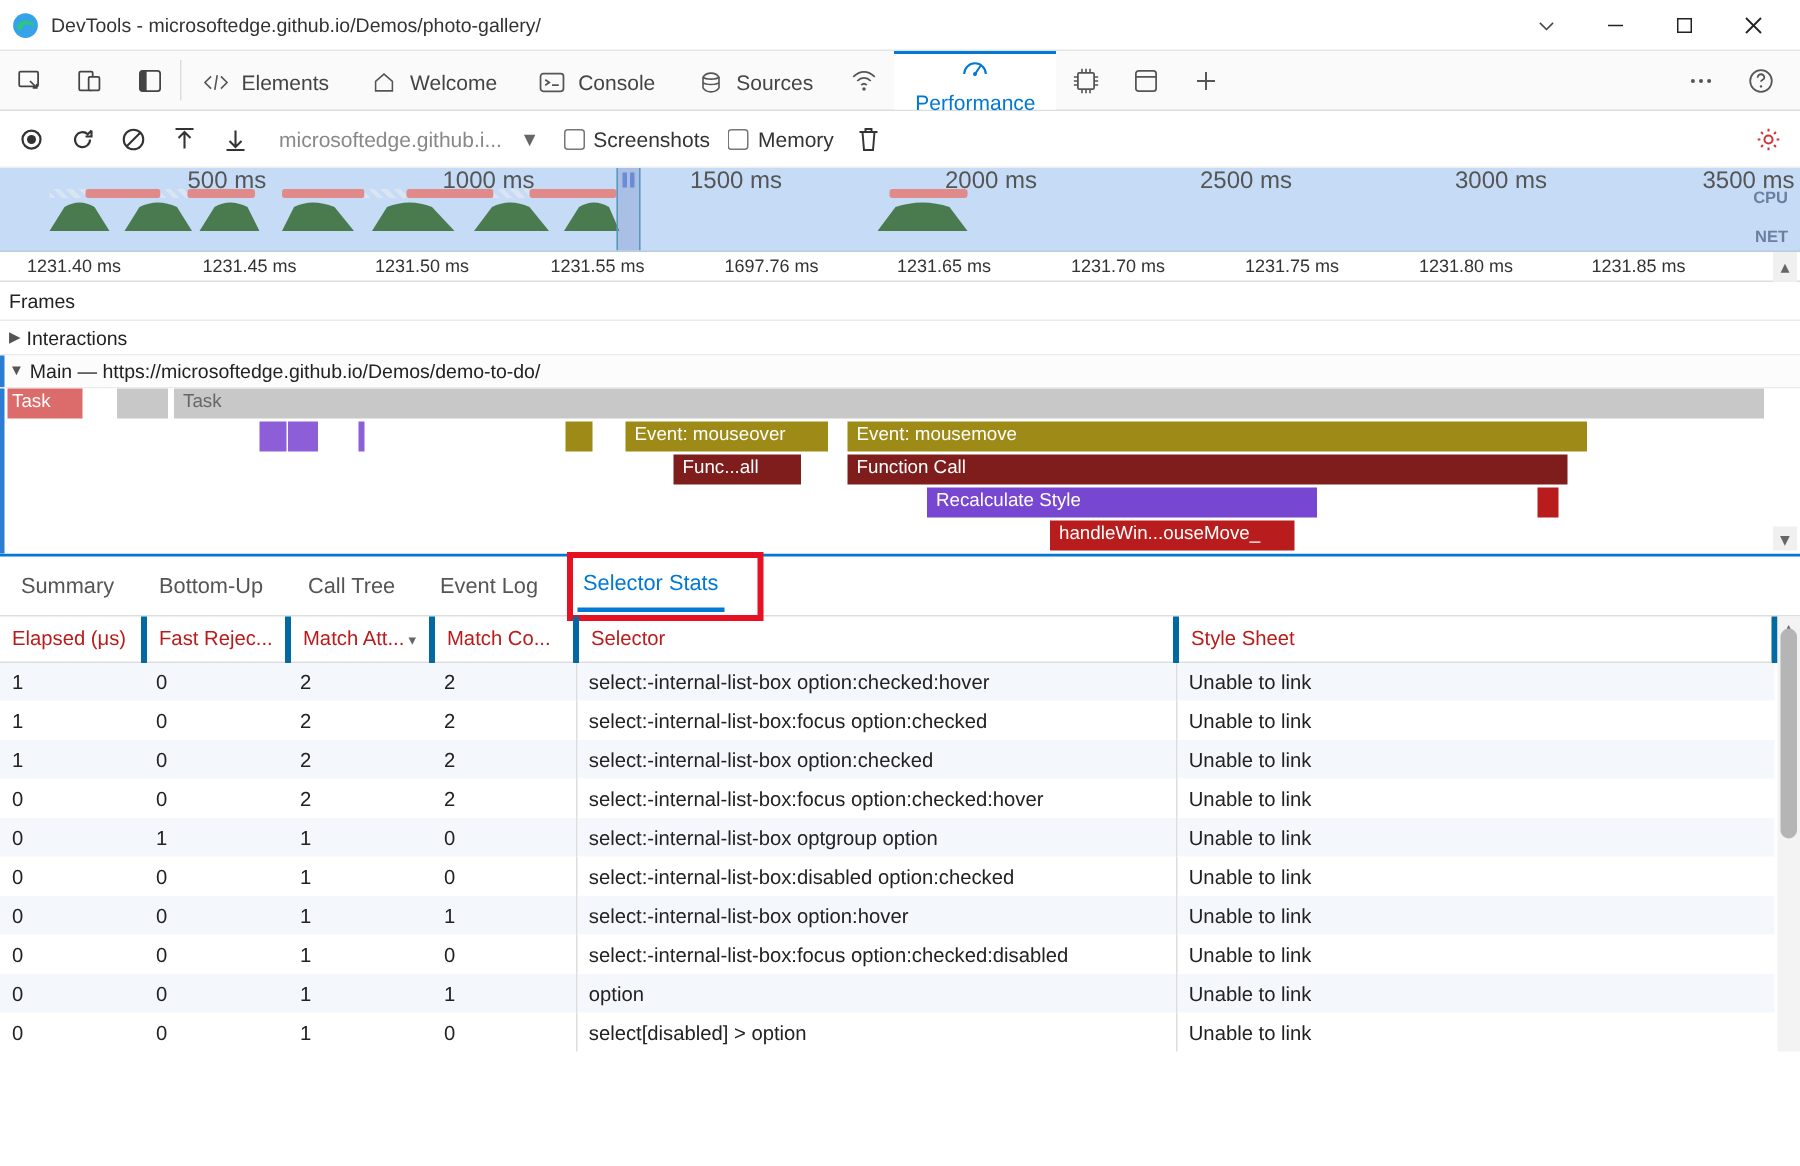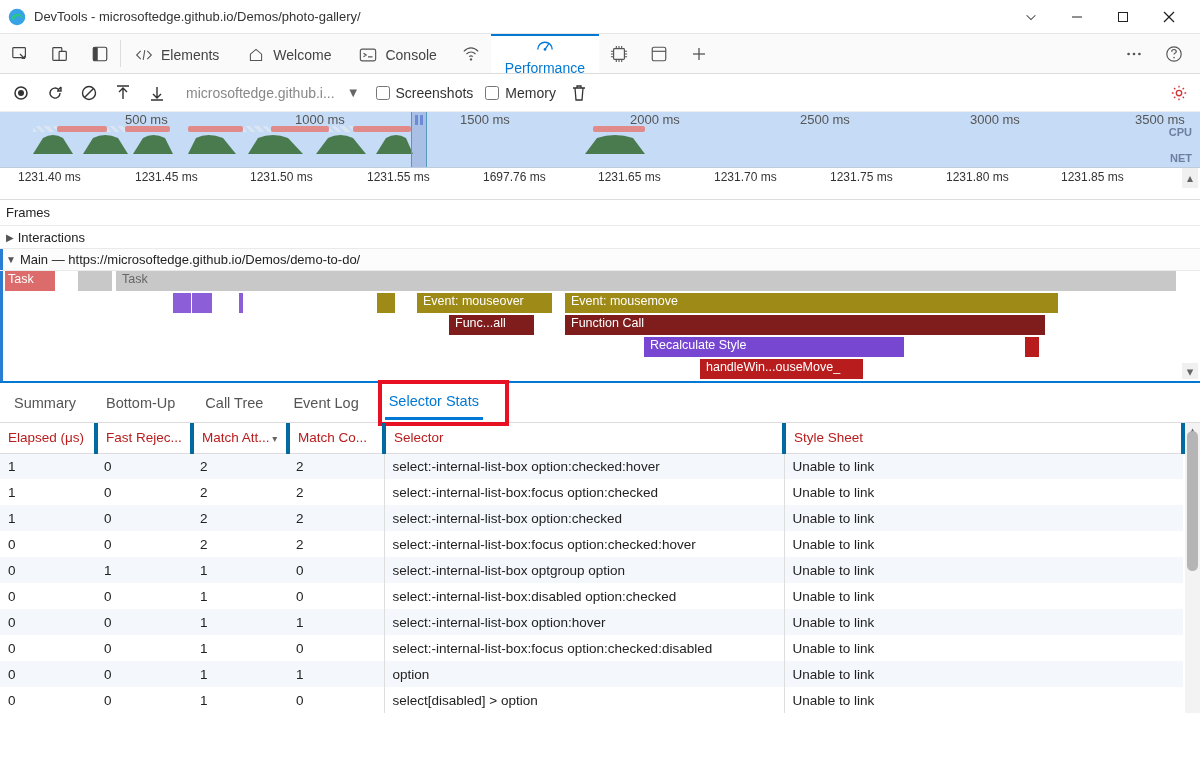--- a/index.html
+++ b/index.html
@@ -27,31 +27,31 @@
 .perfbar { height: 38px; display: flex; align-items: center; gap: 12px; padding: 0 10px; border-bottom: 1px solid #eee; }
 .perfbar .pbtn { width: 22px; height: 22px; display: flex; align-items: center; justify-content: center; color: #333; }
 .perfbar .url { color: #888; font-size: 14px; margin-left: 6px; }
 .perfbar .dropdown-caret { color: #666; margin-right: 4px; }
 .perfbar label { display: flex; align-items: center; gap: 6px; font-size: 14px; color: #333; }
 .perfbar input[type=checkbox] { width: 14px; height: 14px; }
 .perfbar .gear { margin-left: auto; color: #d13438; }
 
 
 .overview { height: 56px; background: #c5dbf6; position: relative; border-bottom: 1px solid #bcd; overflow: hidden; }
-.overview .tick { position: absolute; top: 0; font-size: 13px; color: #555; }
+.overview .tick { position: absolute; top: 0; font-size: 16px; color: #555; }
 .overview .rlabel { position: absolute; right: 8px; font-size: 11px; color: #6d7fa0; font-weight: 600; }
 .overview .chunk { position: absolute; top: 14px; height: 28px; }
 .overview .chunk .bar-red { position:absolute; top:0; height:6px; background:#e08a8a; border-radius:2px; }
 .overview .chunk .bar-hatch { position:absolute; top:0; height:6px; background: repeating-linear-gradient(45deg,#dbe4f1,#dbe4f1 3px,#c5dbf6 3px,#c5dbf6 6px); }
 .overview .chunk .mountain { position:absolute; bottom:0; }
 .overview .scrub { position:absolute; top:0; bottom:0; width:16px; background: rgba(120,140,200,0.35); border-left:1px solid #59b; border-right:1px solid #59b; }
 .overview .scrub::after { content:""; position:absolute; top:3px; left:3px; width:3px; height:10px; background:#6b8bd4; box-shadow: 5px 0 0 #6b8bd4; }
 
 
-.ruler { height: 32px; border-bottom: 1px solid #ddd; position: relative; font-size: 12px; color: #333; padding-right: 20px; text-decoration: underline; }
+.ruler { height: 20px; border-bottom: 1px solid #ddd; position: relative; font-size: 12px; color: #333; padding-right: 20px; text-decoration: underline; }
 .ruler .rtick { position: absolute; top: 2px; }
 .ruler .scroll-up { position:absolute; right:2px; top:0; width:16px; height:20px; display:flex; align-items:center; justify-content:center; color:#666; background:#f0f0f0;}
 
 
 .tracks { border-bottom: 2px solid #0078d4; background:#fff; position:relative; }
 .track-row { min-height: 22px; border-bottom: 1px solid #eaeaea; display:flex; align-items:center; font-size: 13px; }
 .track-label { padding: 2px 6px; display:flex; align-items:center; gap:4px; }
 .track-row.frames { height: 26px; }
 .track-row.interactions { height: 23px; }
 .track-row.main-hdr { height: 20px; background:#fcfcfc; position:relative; }
@@ -168,20 +168,28 @@
   </div>
   <div class="tab">
     <span class="ticon">
         <svg width="18" height="16" viewBox="0 0 20 16">
           <rect x="1.5" y="1.5" width="17" height="13" rx="2" stroke="#555" fill="none" stroke-width="1.3"></rect>
           <path d="M5 6l3 2-3 2M10 10h5" stroke="#555" fill="none" stroke-width="1.3"></path>
         </svg>
       </span>
     <span>Console</span>
   </div>
+  <div class="tab">
+    <span class="ticon">
+        <svg width="18" height="16" viewBox="0 0 20 18">
+          <path d="M10 2c-4 0-6 3-6 3v8s2 3 6 3 6-3 6-3V5s-2-3-6-3zM4 5c2 2 10 2 12 0M4 9c2 2 10 2 12 0" stroke="#555" fill="none" stroke-width="1.2"></path>
+        </svg>
+      </span>
+    <span>Sources</span>
+  </div>
   <div class="tb-icon">
       <svg width="18" height="18" viewBox="0 0 20 20">
         <path d="M2 7c5-5 11-5 16 0M5 10c3-3 7-3 10 0M8 13c1.3-1.3 2.7-1.3 4 0" stroke="#555" fill="none" stroke-width="1.3"></path>
         <circle cx="10" cy="16" r="1.3" fill="#555"></circle>
       </svg>
     </div>
   <div class="tab active">
     <span class="ticon">
         <svg width="18" height="16" viewBox="0 0 20 16">
           <path d="M2 14a8 8 0 0116 0" stroke="#0078d4" fill="none" stroke-width="1.5"></path>
@@ -358,21 +366,21 @@
     <div class="flame-bar c-purple" style="left:173px; top:22; height:20px; top:22px; width:18px;"></div>
     <div class="flame-bar c-purple" style="left:192px; top:22px; width:20px;"></div>
     <div class="flame-bar c-purple" style="left:239px; top:22px; width:4px; padding:0;"></div>
     <div class="flame-bar c-olive" style="left:377px; top:22px; width:18px; padding:0;"></div>
     <div class="flame-bar c-olive" style="left:417px; top:22px; width:135px;">Event: mouseover</div>
     <div class="flame-bar c-olive" style="left:565px; top:22px; width:493px;">Event: mousemove</div>
 
     <div class="flame-bar c-olive-dark" style="left:449px; top:44px; width:85px;">Func...all</div>
     <div class="flame-bar c-olive-dark" style="left:565px; top:44px; width:480px;">Function Call</div>
 
-    <div class="flame-bar c-purple2" style="left:618px; top:66px; width:260px;margin-left:26px;">Recalculate Style</div>
+    <div class="flame-bar c-purple2" style="left:618px; top:66px; width:260px;">Recalculate Style</div>
     <div class="flame-bar c-red" style="left:1025px; top:66px; width:14px; padding:0;"></div>
 
     <div class="flame-bar c-red" style="left:700px; top:88px; width:163px;">handleWin...ouseMove_</div>
   </div>
   <span class="scroll-dn">▾</span>
 </div>
 
 <div class="detail-tabs">
   <div class="dtab">Summary</div>
   <div class="dtab">Bottom-Up</div>

